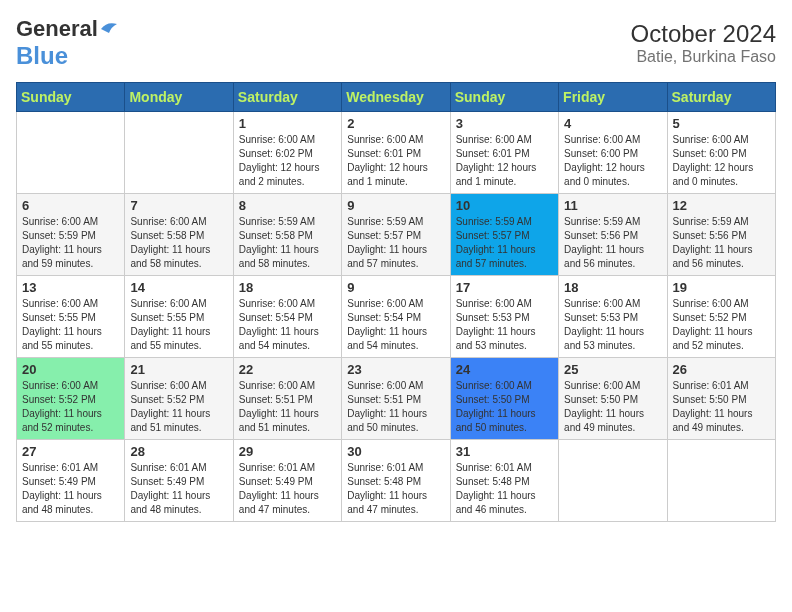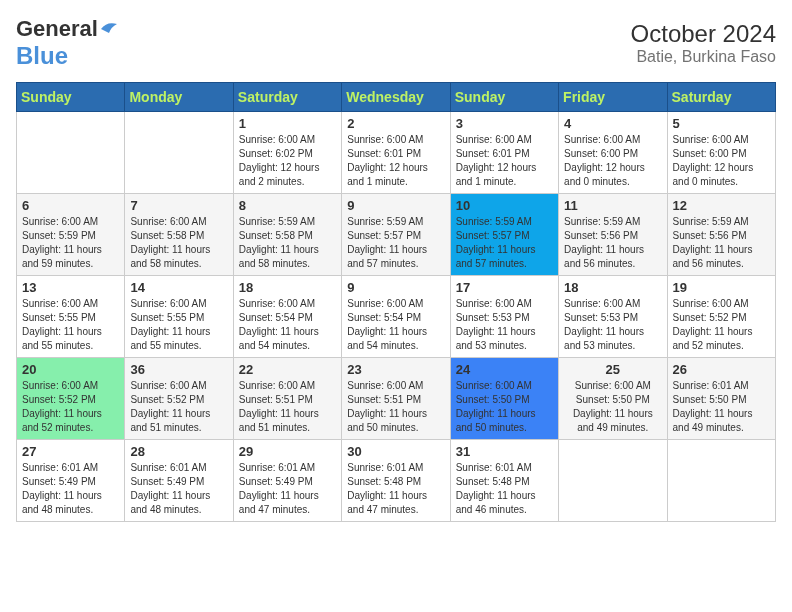--- a/index.html
+++ b/index.html
@@ -190,36 +190,36 @@
           <div class="day-num">19</div>
           <div class="day-info">Sunrise: 6:00 AM<br>Sunset: 5:52 PM<br>Daylight: 11 hours and 52 minutes.</div>
         </td>
       </tr>
       <tr>
         <td style="background: #86efac;">
           <div class="day-num">20</div>
           <div class="day-info">Sunrise: 6:00 AM<br>Sunset: 5:52 PM<br>Daylight: 11 hours and 52 minutes.</div>
         </td>
         <td style="background: rgb(245, 245, 245);">
-          <div class="day-num">36</div>
+          <div class="day-num">21</div>
           <div class="day-info">Sunrise: 6:00 AM<br>Sunset: 5:52 PM<br>Daylight: 11 hours and 51 minutes.</div>
         </td>
         <td style="background: rgb(245, 245, 245);">
           <div class="day-num">22</div>
           <div class="day-info">Sunrise: 6:00 AM<br>Sunset: 5:51 PM<br>Daylight: 11 hours and 51 minutes.</div>
         </td>
         <td style="background: rgb(245, 245, 245);">
           <div class="day-num">23</div>
           <div class="day-info">Sunrise: 6:00 AM<br>Sunset: 5:51 PM<br>Daylight: 11 hours and 50 minutes.</div>
         </td>
         <td style="background: #3b82f6;">
           <div class="day-num">24</div>
           <div class="day-info">Sunrise: 6:00 AM<br>Sunset: 5:50 PM<br>Daylight: 11 hours and 50 minutes.</div>
         </td>
-        <td style="background: rgb(245, 245, 245); text-align: center;">
+        <td style="background: rgb(245, 245, 245);">
           <div class="day-num">25</div>
           <div class="day-info">Sunrise: 6:00 AM<br>Sunset: 5:50 PM<br>Daylight: 11 hours and 49 minutes.</div>
         </td>
         <td style="background: rgb(245, 245, 245);">
           <div class="day-num">26</div>
           <div class="day-info">Sunrise: 6:01 AM<br>Sunset: 5:50 PM<br>Daylight: 11 hours and 49 minutes.</div>
         </td>
       </tr>
       <tr>
         <td>

